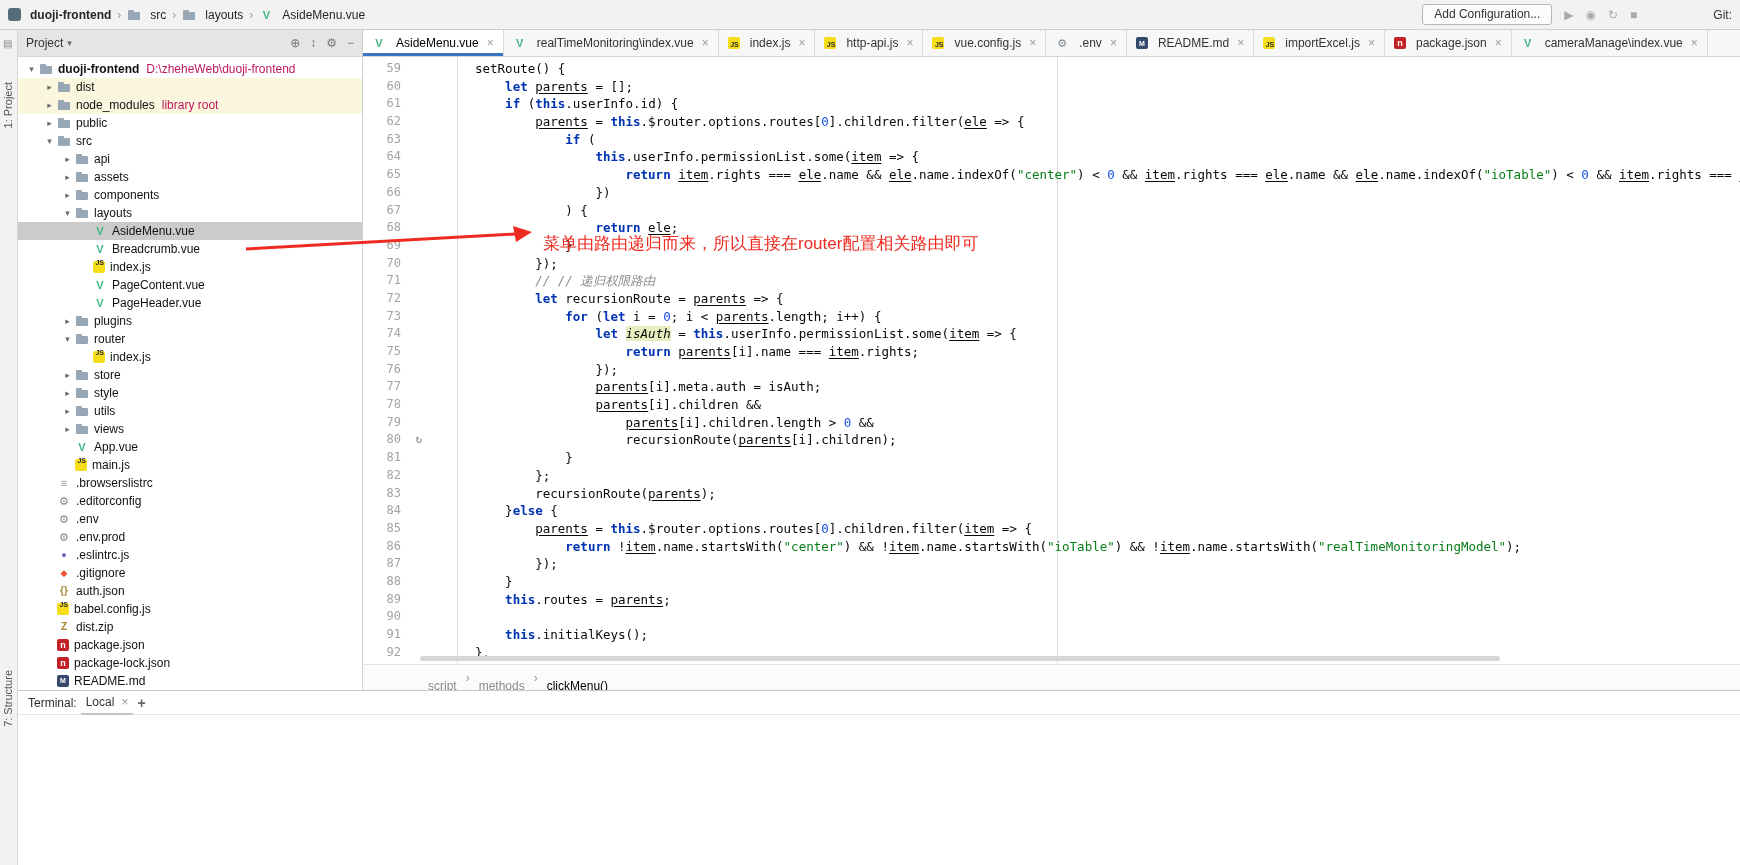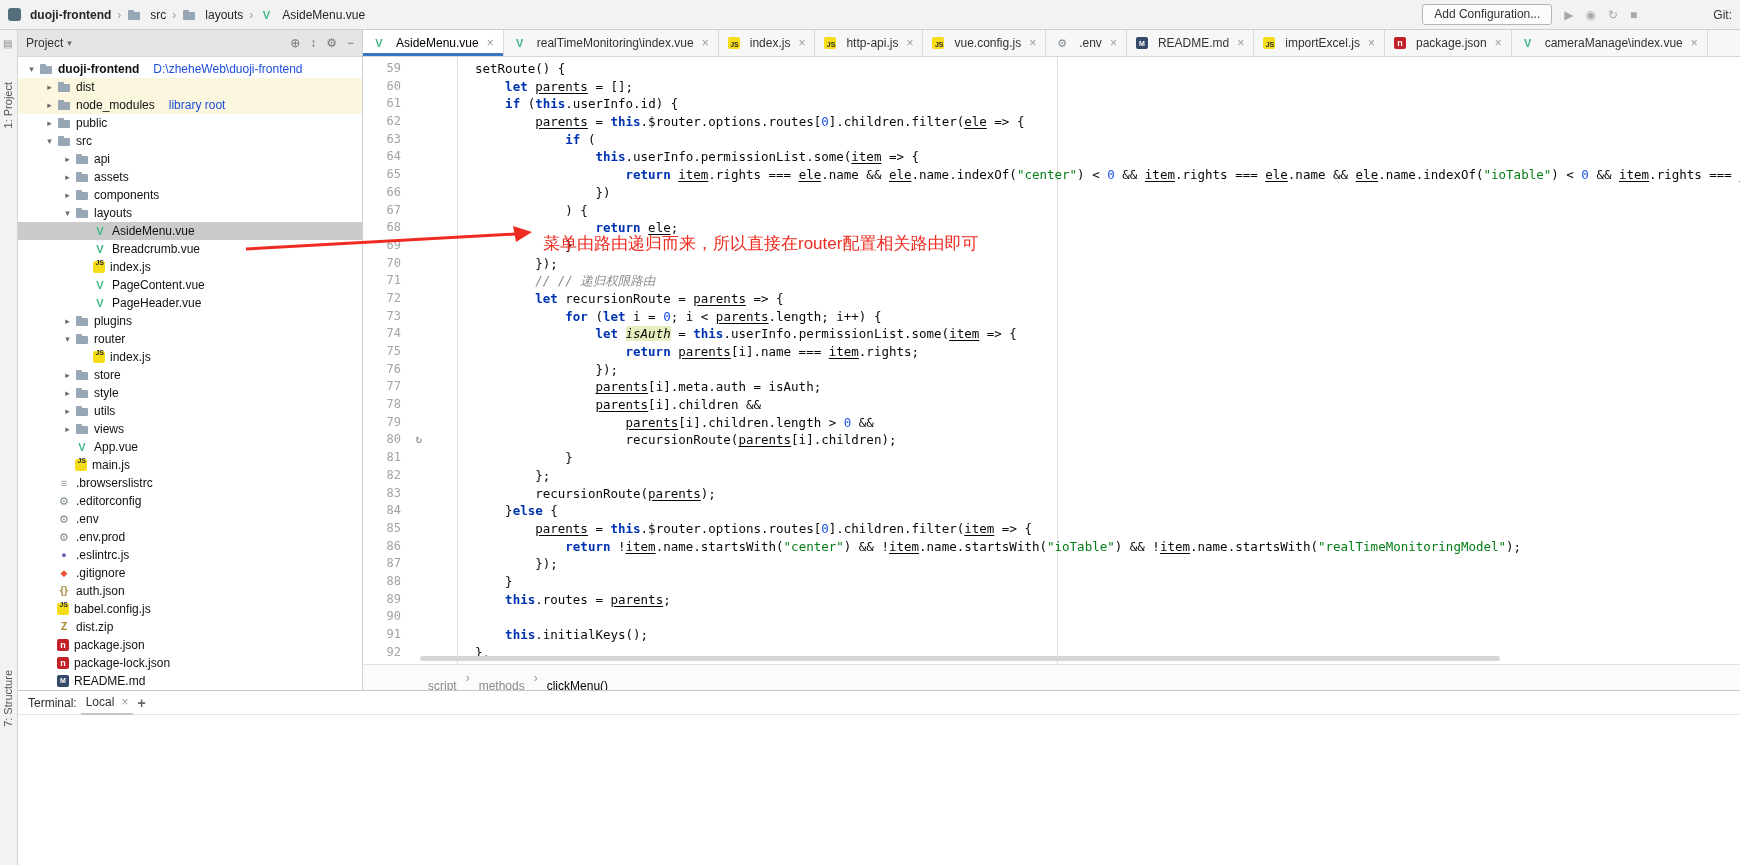--- a/index.html
+++ b/index.html
@@ -38,21 +38,21 @@
   .ph-caret { color:#666; font-size:9px; }
   .ph-icons { margin-left:auto; display:flex; gap:10px; color:#757575; font-size:12px; }
   .ph-icons span { cursor:pointer; }
   .tree { position:absolute; top:27px; left:0; right:0; bottom:0; padding-top:3px; overflow:hidden; }
   .tree-row { height:18px; line-height:18px; display:flex; align-items:center; white-space:nowrap; cursor:pointer; }
   .tree-row.selected { background:var(--selection-gray,#CBCBCB); }
   .tree-row.tinted { background:#FBF7DF; }
   .chevron { width:15px; flex:none; text-align:center; color:#6B6B6B; font-size:9px; }
   .tree-label { color:#111; }
   .tree-label.bold { font-weight:bold; }
-  .tree-extra { color:#1d4ed8; margin-left:14px; }
+  .tree-extra { color:#be185d; margin-left:7px; }
 
   
   .icon { flex:none; width:14px; height:14px; display:inline-flex; align-items:center; justify-content:center;
           margin-right:5px; font-family:"Liberation Sans",sans-serif; }
   .icon-folder { position:relative; }
   .icon-folder::before { content:""; position:absolute; left:1px; top:4px; width:12px; height:8px;
                          background:#97A7B5; border-radius:1px; }
   .icon-folder::after { content:""; position:absolute; left:1px; top:2px; width:6px; height:3px;
                         background:#97A7B5; border-radius:1px 1px 0 0; }
   .icon-vue { color:var(--vue-green,#41B883); font-weight:bold; font-size:11px; }

